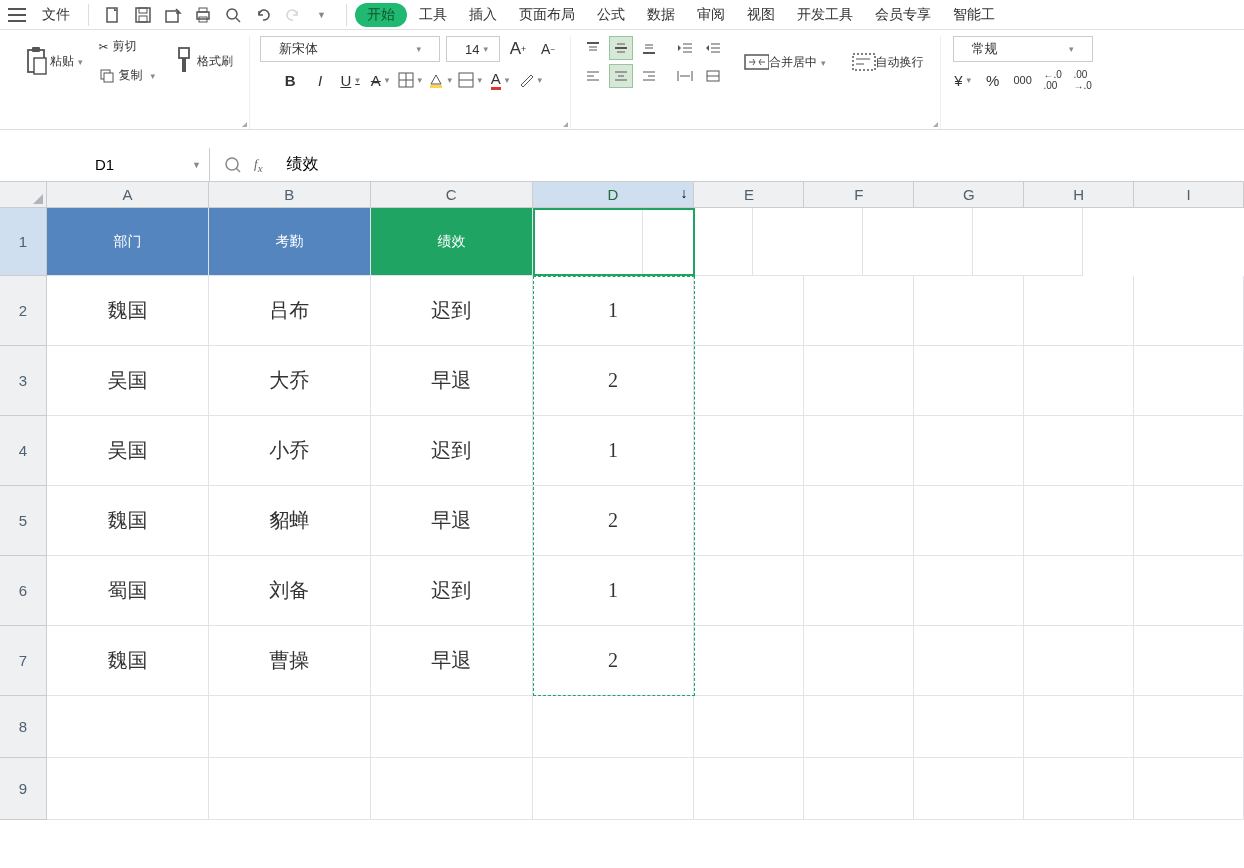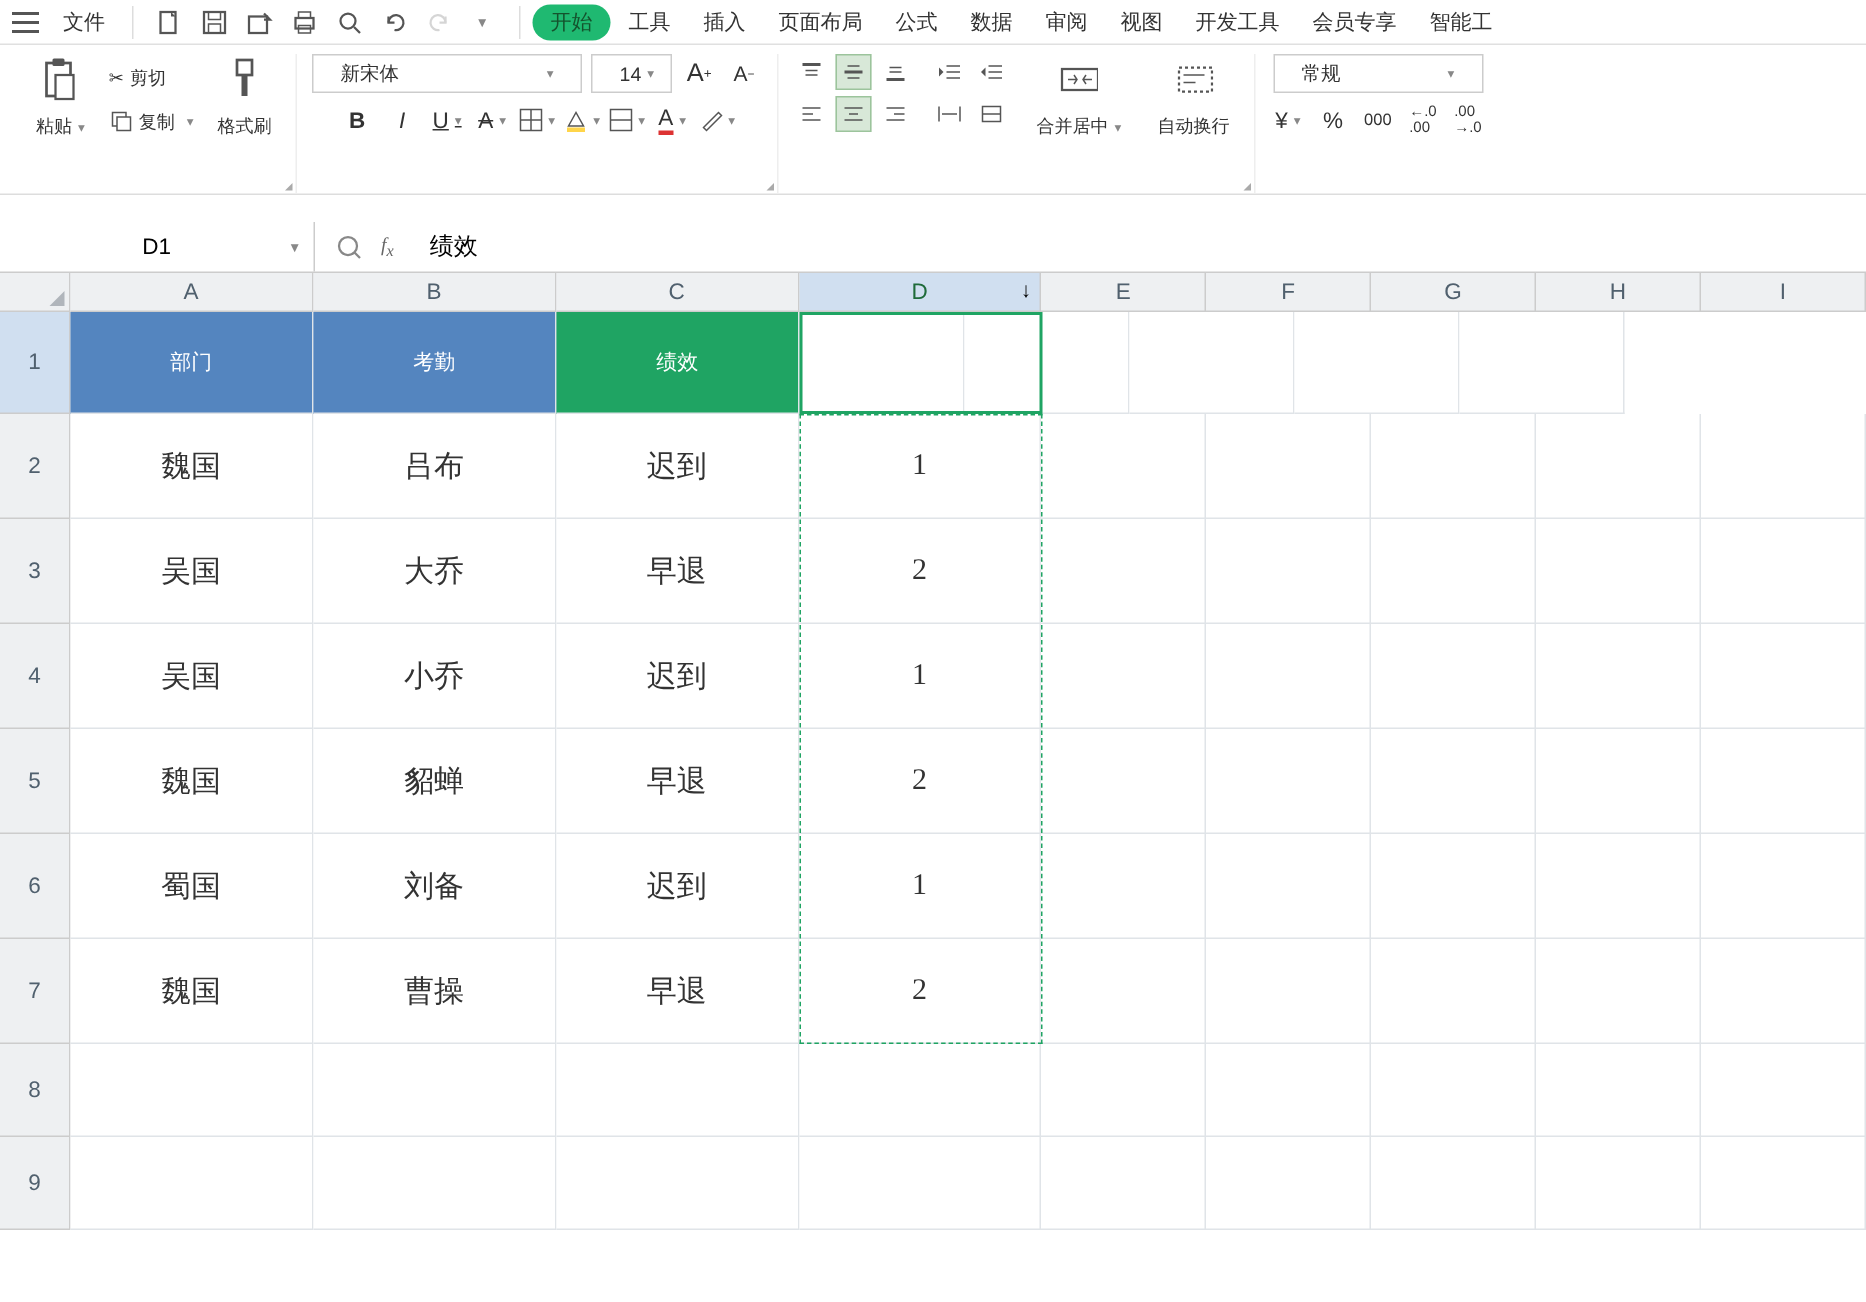--- a/index.html
+++ b/index.html
@@ -9,21 +9,21 @@
 .hamburger span { height: 2px; background: #555; }
 .menubar .menu-item { padding: 4px 10px; cursor: pointer; font-size: 14px; }
 .menubar .menu-item.active { background: #1fb971; color: #14532d; border-radius: 12px; padding: 3px 12px; }
 .qat { display: flex; align-items: center; gap: 10px; margin: 0 12px 0 6px; }
 .qat-icon { width: 20px; height: 20px; display: flex; align-items: center; justify-content: center; color: #555; }
 .qat-sep { width: 1px; height: 22px; background: #ddd; margin: 0 6px; }
 .ribbon { display: flex; height: 100px; border-bottom: 1px solid #ddd; background: #fff; padding: 6px 8px 0 8px; }
 .group { display: flex; flex-direction: column; align-items: center; padding: 0 10px; border-right: 1px solid #eee; position: relative; }
 .group:last-child { border-right: none; }
 .group-row { display: flex; align-items: center; gap: 6px; }
-.big-btn { display: flex; flex-direction: column; align-items: center; gap: 10px; padding: 4px 6px; cursor: pointer; }
+.big-btn { display: flex; flex-direction: row; align-items: center; gap: 0; padding: 4px 6px; cursor: pointer; }
 .big-btn .lbl { font-size: 12px; }
 .small-btn { display: flex; align-items: center; gap: 4px; padding: 2px 4px; cursor: pointer; font-size: 12px; }
 .icon-box { width: 26px; height: 26px; display: flex; align-items: center; justify-content: center; }
 .font-select { border: 1px solid #ccc; height: 26px; padding: 0 18px; font-size: 13px; background: #fff; display: flex; align-items: center; justify-content: space-between; }
 .fontname { width: 180px; }
 .fontsize { width: 54px; }
 .drop { font-size: 9px; color: #888; margin-left: 4px; }
 .fmt-row { display: flex; align-items: center; gap: 6px; margin-top: 6px; }
 .fmt-btn { width: 24px; height: 24px; display: flex; align-items: center; justify-content: center; cursor: pointer; font-size: 15px; }
 .align-grid { display: grid; grid-template-columns: repeat(3,24px); grid-auto-rows: 24px; gap: 4px; }

